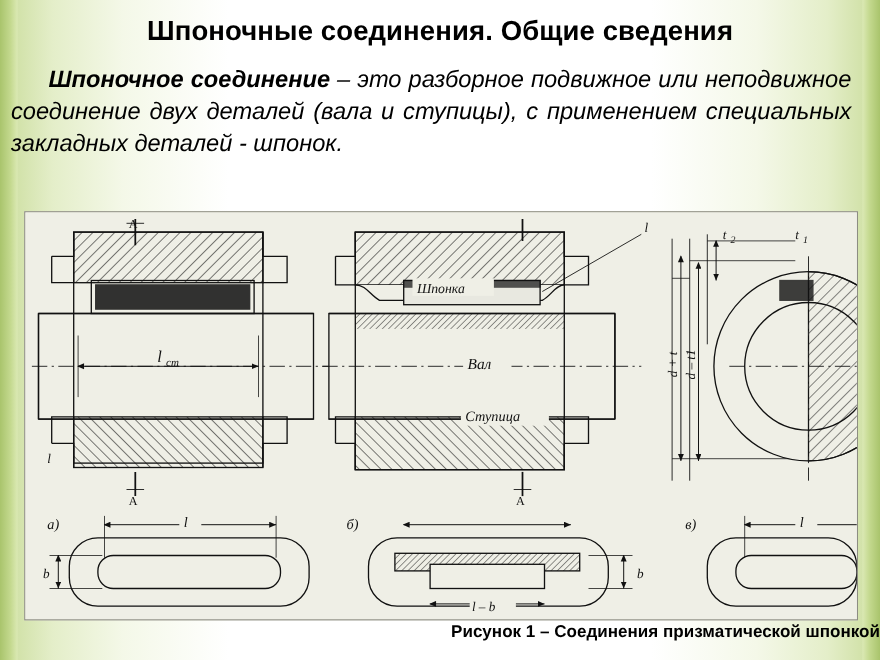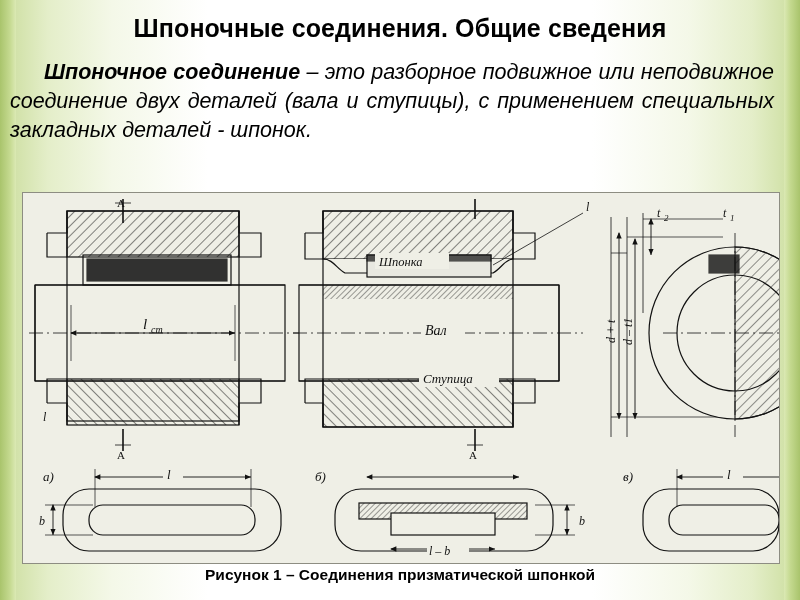--- a/index.html
+++ b/index.html
@@ -79,21 +79,21 @@
     border: 1px solid #8d8d82;
     overflow: hidden;
   }
   .figure svg { display: block; }
 
   .caption {
     position: absolute;
     top: 566px;
     left: 0;
     width: 800px;
-    text-align: center;
+    text-align: right;
     font-size: 15.5px;
     font-weight: bold;
     color: #000000;
   }
 </style>
 </head>
 <body>
 
 <div class="slide">
   <div class="edge-left"></div>

